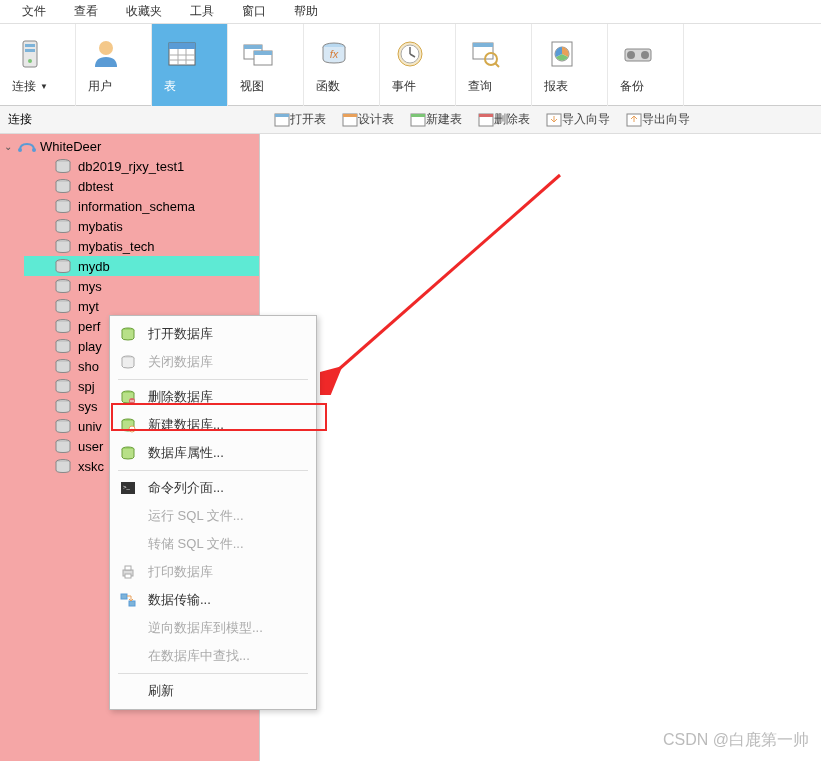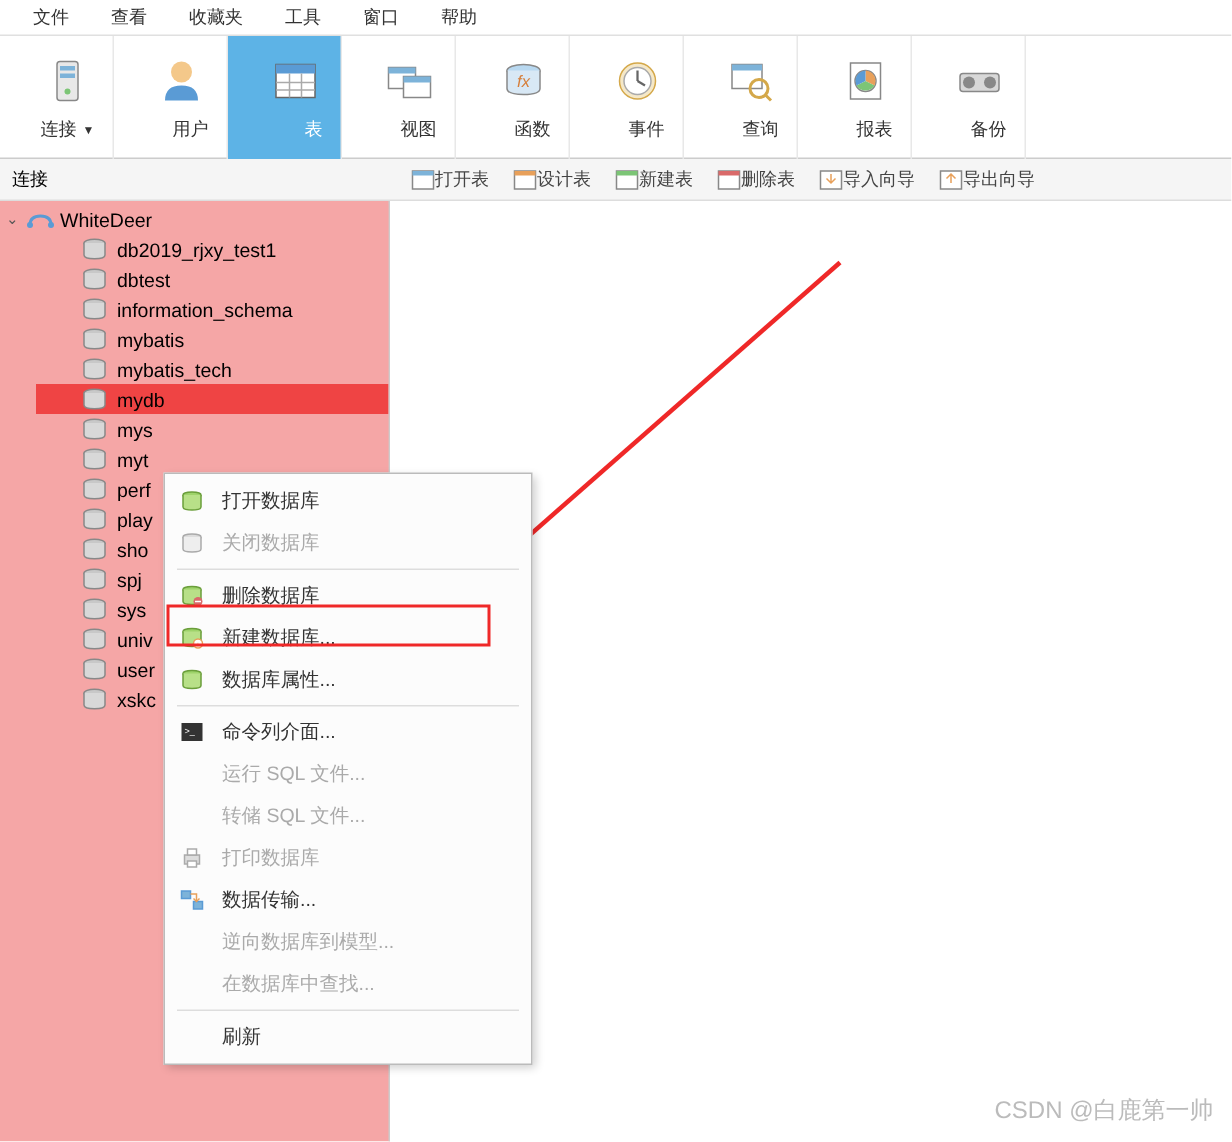--- a/index.html
+++ b/index.html
@@ -2,45 +2,45 @@
 <html><head>
   <meta charset="utf-8">
   <style>
     * { margin: 0; padding: 0; box-sizing: border-box; font-family: "Microsoft YaHei", Arial, sans-serif; }
     body { width: 821px; height: 761px; background: #fff; position: relative; overflow: hidden; }
     
     .menubar { display: flex; height: 24px; background: #fff; border-bottom: 1px solid #e0e0e0; padding-left: 8px; align-items: center; }
     .menubar-item { padding: 0 14px; font-size: 12px; color: #333; cursor: default; }
     
     .toolbar { display: flex; height: 82px; background: #fff; border-bottom: 1px solid #ccc; }
-    .toolbar-btn { display: flex; flex-direction: column; align-items: flex-end; justify-content: center; padding: 8px 12px; min-width: 76px; height: 82px; font-size: 12px; color: #333; cursor: pointer; border-right: 1px solid #e8e8e8; }
+    .toolbar-btn { display: flex; flex-direction: column; align-items: flex-start; justify-content: center; padding: 8px 12px; min-width: 76px; height: 82px; font-size: 12px; color: #333; cursor: pointer; border-right: 1px solid #e8e8e8; }
     .toolbar-btn.active { background: #5db3e6; color: #fff; }
     .toolbar-btn .icon-wrap { width: 36px; height: 36px; margin-bottom: 6px; display: flex; align-items: center; justify-content: center; }
     .toolbar-btn .dropdown-arrow { font-size: 8px; margin-left: 4px; }
     .toolbar-label-row { display: flex; align-items: center; }
     
     .sub-toolbar { display: flex; height: 28px; background: #f5f5f5; border-bottom: 1px solid #ddd; align-items: center; }
     .sub-toolbar-left { width: 260px; padding-left: 8px; font-size: 12px; }
     .sub-toolbar-right { display: flex; gap: 4px; padding-left: 8px; }
     .sub-btn { display: flex; align-items: center; gap: 0; padding: 2px 6px; font-size: 12px; color: #444; }
     .sub-btn .sub-icon { width: 16px; height: 16px; }
     
     .main { display: flex; height: calc(761px - 24px - 82px - 28px); }
     .sidebar { width: 260px; border-right: 1px solid #ccc; background: #f5a6a6; overflow: auto; }
     .content { flex: 1; background: #fff; }
     
     .tree-root { padding: 2px 0; }
     .tree-conn { display: flex; align-items: center; padding: 2px 4px; font-size: 13px; background: #f5a6a6; }
     .tree-conn .expand { width: 14px; font-size: 10px; color: #555; }
     .tree-db { display: flex; align-items: center; padding: 2px 4px 2px 30px; font-size: 13px; background: #f5a6a6; margin-left: 24px; }
-    .tree-db.selected { background: #ef4444; }
+    .tree-db.selected { background: #5eead4; }
     .db-icon { width: 18px; height: 16px; margin-right: 6px; display: flex; align-items: center; }
     .conn-icon { width: 18px; height: 16px; margin-right: 4px; }
     
-    .context-menu { position: absolute; left: 109px; top: 315px; width: 246px; background: #fcfcfc; border: 1px solid #bbb; box-shadow: 2px 2px 6px rgba(0,0,0,0.2); padding: 4px 0; z-index: 100; }
+    .context-menu { position: absolute; left: 109px; top: 315px; width: 208px; background: #fcfcfc; border: 1px solid #bbb; box-shadow: 2px 2px 6px rgba(0,0,0,0.2); padding: 4px 0; z-index: 100; }
     .ctx-item { display: flex; align-items: center; padding: 5px 8px; font-size: 13px; color: #333; }
     .ctx-item.disabled { color: #aaa; }
     .ctx-item .ctx-icon { width: 20px; height: 18px; margin-right: 10px; display: flex; align-items: center; justify-content: center; }
     .ctx-sep { height: 1px; background: #ddd; margin: 3px 8px; }
     
     .highlight-box { position: absolute; border: 2px solid #ef2828; pointer-events: none; z-index: 101; }
     .arrow-svg { position: absolute; pointer-events: none; z-index: 99; }
     .watermark { position: absolute; right: 12px; bottom: 10px; font-size: 16px; color: rgba(120,120,120,0.5); }
   </style>
 </head>

